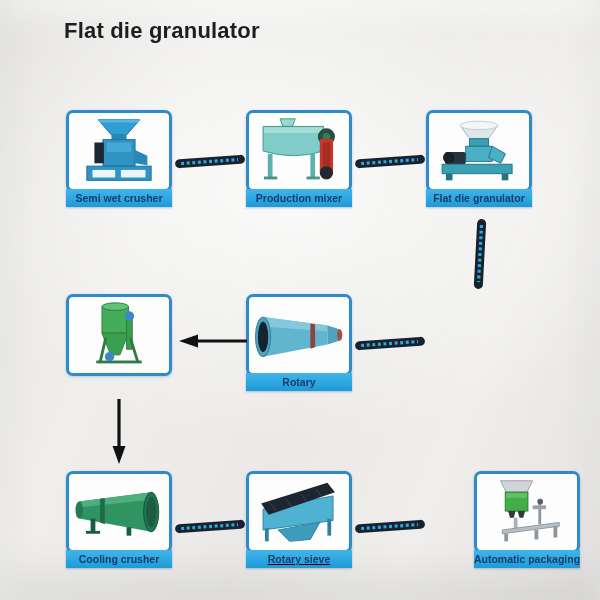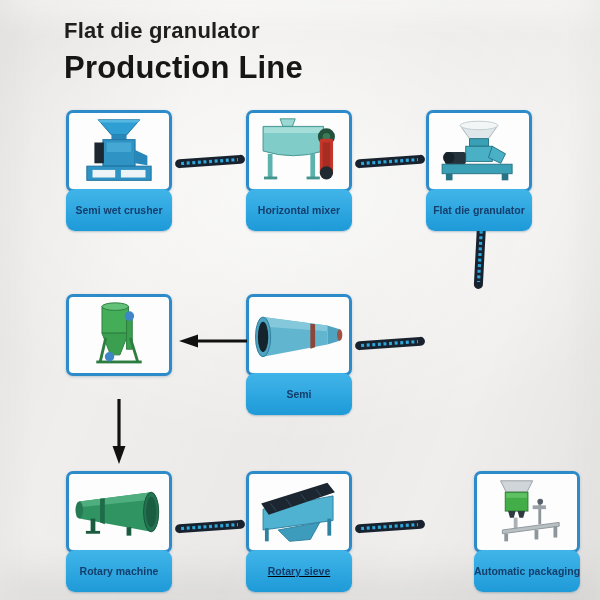--- a/index.html
+++ b/index.html
@@ -16,37 +16,36 @@
   .title2{position:absolute;left:64px;top:50px;font-size:31px;font-weight:bold;color:#161616;letter-spacing:.2px;}
 
   .card{position:absolute;width:106px;}
   .card .imgbox{
     height:76px;background:#fdfdfd;border:3px solid #2e8bca;border-radius:7px;
     display:flex;align-items:center;justify-content:center;
     box-shadow:0 1px 3px rgba(30,80,120,.25);
   }
   .card .imgbox svg{width:96px;height:70px;display:block;}
   .card .labelbar{
-    margin-top:-3px;height:42px;border-radius:9px;
+    margin-top:-3px;height:18px;border-radius:0;
     background:linear-gradient(#41b5e9,#1e9ad8);
     display:flex;align-items:center;justify-content:center;
     font-size:10.5px;font-weight:bold;color:#143e6c;
     box-shadow:0 1px 2px rgba(30,80,120,.3);
     position:relative;z-index:2;white-space:nowrap;
   }
   .connector{position:absolute;}
   .connector svg{display:block;width:100%;height:100%;}
 </style>
 </head>
 <body>
 
 <div class="canvas">
 
   <div class="title1">Flat die granulator</div>
-  <div class="title2">Production Line</div>
 
   <div class="card" style="left:66px;top:110px;">
     <div class="imgbox">
       <svg viewBox="0 0 100 74">
         <polygon points="28,4 72,4 58,20 42,20" fill="#2f9fd3" stroke="#1a6f9e"></polygon>
         <polygon points="28,4 72,4 70,7 30,7" fill="#56b8e0"></polygon>
         <rect x="42" y="20" width="16" height="5" fill="#2787b8"></rect>
         <rect x="33" y="25" width="34" height="28" fill="#2f93c4" stroke="#1a6f9e"></rect>
         <rect x="37" y="28" width="26" height="10" fill="#45a8d4"></rect>
         <rect x="24" y="28" width="10" height="22" fill="#1c2731"></rect>
@@ -69,21 +68,21 @@
         <rect x="62" y="40" width="5" height="26" fill="#5cb3ae"></rect>
         <rect x="13" y="64" width="14" height="3" fill="#43948f"></rect>
         <rect x="58" y="64" width="14" height="3" fill="#43948f"></rect>
         <circle cx="79" cy="22" r="9" fill="#24513b"></circle>
         <circle cx="79" cy="22" r="4" fill="#3a7a58"></circle>
         <rect x="72" y="24" width="14" height="38" rx="2" fill="#c6372b"></rect>
         <rect x="75" y="28" width="8" height="26" fill="#a82c22"></rect>
         <circle cx="79" cy="60" r="7" fill="#202a30"></circle>
       </svg>
     </div>
-    <div class="labelbar">Horizontal mixer</div>
+    <div class="labelbar">Production mixer</div>
   </div>
 
   <div class="card" style="left:426px;top:110px;">
     <div class="imgbox">
       <svg viewBox="0 0 100 74">
         <path d="M30,10 L70,10 L60,24 L40,24 Z" fill="#dfe7ea" stroke="#a7b4ba"></path>
         <ellipse cx="50" cy="10" rx="20" ry="4.5" fill="#f2f6f7" stroke="#c2ccd1"></ellipse>
         <rect x="40" y="24" width="20" height="8" fill="#3aa0b5" stroke="#257385"></rect>
         <rect x="36" y="32" width="28" height="16" fill="#49b0c5" stroke="#257385"></rect>
         <polygon points="64,32 78,40 73,50 60,44" fill="#49b0c5" stroke="#257385"></polygon>
@@ -144,21 +143,21 @@
       <svg viewBox="0 0 100 74">
         <polygon points="12,18 80,27 80,47 12,60" fill="#62b5cf"></polygon>
         <polygon points="12,18 80,27 80,33 12,28" fill="#85c8dc"></polygon>
         <ellipse cx="12" cy="39" rx="8" ry="21" fill="#4da3c0" stroke="#2e7d99"></ellipse>
         <ellipse cx="12" cy="39" rx="5.5" ry="16" fill="#15232c"></ellipse>
         <polygon points="62,25 67,25.7 67,50 62,51.5" fill="#8a4638"></polygon>
         <polygon points="80,27 93,31 93,43 80,47" fill="#4da3c0"></polygon>
         <ellipse cx="93" cy="37" rx="2.8" ry="6" fill="#a35242"></ellipse>
       </svg>
     </div>
-    <div class="labelbar">Semi</div>
+    <div class="labelbar">Rotary</div>
   </div>
 
 
   <div class="connector" style="left:178px;top:333px;width:70px;height:16px;">
     <svg viewBox="0 0 70 16">
       <line x1="18" y1="8" x2="69" y2="8" stroke="#111" stroke-width="3.2"></line>
       <polygon points="1,8 20,1.5 20,14.5" fill="#111"></polygon>
     </svg>
   </div>
   <div class="connector" style="left:354px;top:334px;width:72px;height:18px;">
@@ -184,21 +183,21 @@
         <polygon points="8,26 84,16 84,24 8,32" fill="#4fae7d"></polygon>
         <ellipse cx="8" cy="35" rx="4" ry="9" fill="#257a53"></ellipse>
         <polygon points="30,23 35,22.4 35,50 30,48" fill="#1f6b49"></polygon>
         <ellipse cx="84" cy="37" rx="8" ry="21" fill="#237450" stroke="#16513a"></ellipse>
         <ellipse cx="84" cy="37" rx="5.5" ry="16" fill="#1a5d41"></ellipse>
         <rect x="20" y="44" width="5" height="15" fill="#1b5c40"></rect>
         <rect x="15" y="57" width="15" height="3" fill="#1b5c40"></rect>
         <rect x="58" y="53" width="5" height="9" fill="#1b5c40"></rect>
       </svg>
     </div>
-    <div class="labelbar">Rotary machine</div>
+    <div class="labelbar">Cooling crusher</div>
   </div>
 
   <div class="card" style="left:246px;top:471px;text-decoration:underline;">
     <div class="imgbox">
       <svg viewBox="0 0 100 74">
         <polygon points="12,34 86,20 86,46 12,56" fill="#4fb2d0" stroke="#2e81a0"></polygon>
         <polygon points="28,56 72,48 62,66 40,68" fill="#3d9cbb" stroke="#2e81a0"></polygon>
         <polygon points="10,28 80,6 88,16 18,40" fill="#1c2630"></polygon>
         <line x1="20" y1="28" x2="26" y2="36" stroke="#35495c" stroke-width="1"></line>
         <line x1="36" y1="23" x2="42" y2="31" stroke="#35495c" stroke-width="1"></line>

